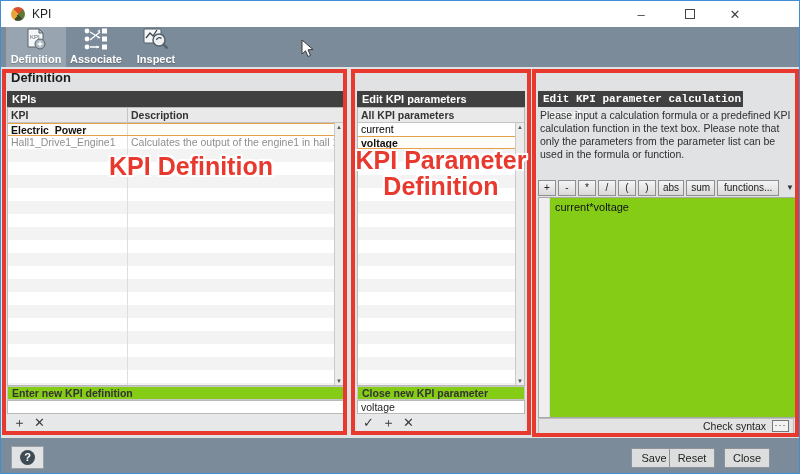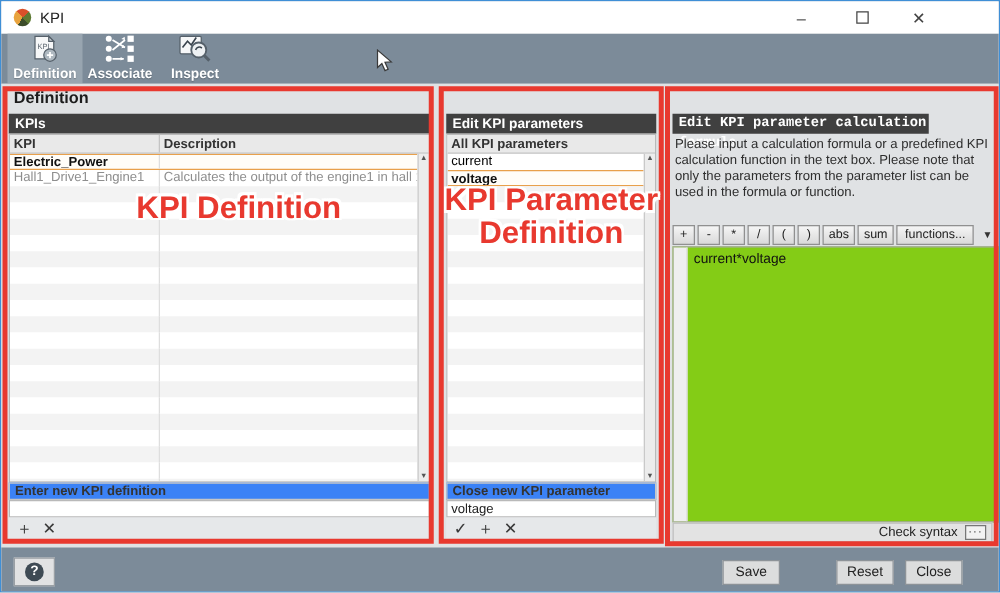--- a/index.html
+++ b/index.html
@@ -43,21 +43,21 @@
   .t-row .c2{flex:1;padding:0 3px;overflow:hidden;white-space:nowrap;}
   .t-row.alt{background:#f3f3f3;}
   .t-row.selected{background:#fffdf8;border-top:1px solid #e8a04b;border-bottom:1px solid #e8a04b;font-weight:bold;color:#111;}
   .t-row.dim{color:#8e8e8e;}
   .rows-area{position:absolute;left:0;right:9px;top:15px;bottom:0;overflow:hidden;}
   .mid-rows .t-row .c1{width:auto;flex:1;border-right:none;}
   .scrolltrack{position:absolute;right:0;top:15px;bottom:0;width:9px;background:#ececec;border-left:1px solid #c9c9c9;}
   .scrolltrack .up{position:absolute;top:0;left:0;width:100%;text-align:center;font-size:6px;color:#555;line-height:8px;}
   .scrolltrack .down{position:absolute;bottom:0;left:0;width:100%;text-align:center;font-size:6px;color:#555;line-height:8px;}
 
-  .footer-label{position:absolute;top:319px;height:14px;background:#3b82f6;border:1px solid #c6c6c6;font-size:10.5px;font-weight:bold;color:#333;line-height:13px;padding-left:4px;}
+  .footer-label{position:absolute;top:319px;height:14px;background:#84cc16;border:1px solid #c6c6c6;font-size:10.5px;font-weight:bold;color:#333;line-height:13px;padding-left:4px;}
   .fl-left{left:6px;width:337px;}
   .fl-mid{left:356px;width:168px;}
   .entry-input{position:absolute;top:333px;height:14px;background:#fff;border:1px solid #b9b9b9;font-size:10.5px;line-height:13px;padding:0 3px;color:#222;}
   .ei-left{left:6px;width:337px;}
   .ei-mid{left:356px;width:168px;}
   .iconbar{position:absolute;top:347px;height:17px;background:#e6e8ea;display:flex;align-items:center;gap:8px;padding-left:6px;font-size:13px;color:#3a3a3a;}
   .ib-left{left:6px;width:337px;}
   .ib-mid{left:356px;width:168px;}
   .ib-ic{cursor:default;line-height:15px;}
 
@@ -82,21 +82,21 @@
     text-shadow:-2px -2px 0 #fff,2px -2px 0 #fff,-2px 2px 0 #fff,2px 2px 0 #fff,0 -2px 0 #fff,0 2px 0 #fff,-2px 0 0 #fff,2px 0 0 #fff;}
   .lab-left{left:60px;top:85px;width:260px;font-size:25px;}
   .lab-mid{left:345px;top:80px;width:190px;font-size:25px;line-height:26px;}
   .lab-right{left:545px;top:75px;width:245px;font-size:25px;line-height:28px;}
 
   
   .bottombar{position:absolute;left:0;top:437px;width:100%;height:36px;background:#7c8b99;}
   .helpbtn{position:absolute;left:10px;top:8px;width:33px;height:23px;background:#e1e2e3;border:1px solid #9aa0a5;display:flex;align-items:center;justify-content:center;}
   .helpglyph{width:15px;height:15px;border-radius:50%;background:#3e4a54;color:#fff;font-size:11px;font-weight:bold;text-align:center;line-height:15px;}
   .actbtn{position:absolute;top:10px;width:46px;height:20px;background:#dcdddd;border:1px solid #8d9398;font-size:11px;color:#222;display:flex;align-items:center;justify-content:center;}
-  .b-save{left:577px;} .b-reset{left:668px;} .b-close{left:723px;}
+  .b-save{left:630px;} .b-reset{left:668px;} .b-close{left:723px;}
 
   
   .cursor{position:absolute;left:300px;top:38px;pointer-events:none;}
 </style>
 </head>
 <body>
 
 <div class="window">
 
   <div class="titlebar">

